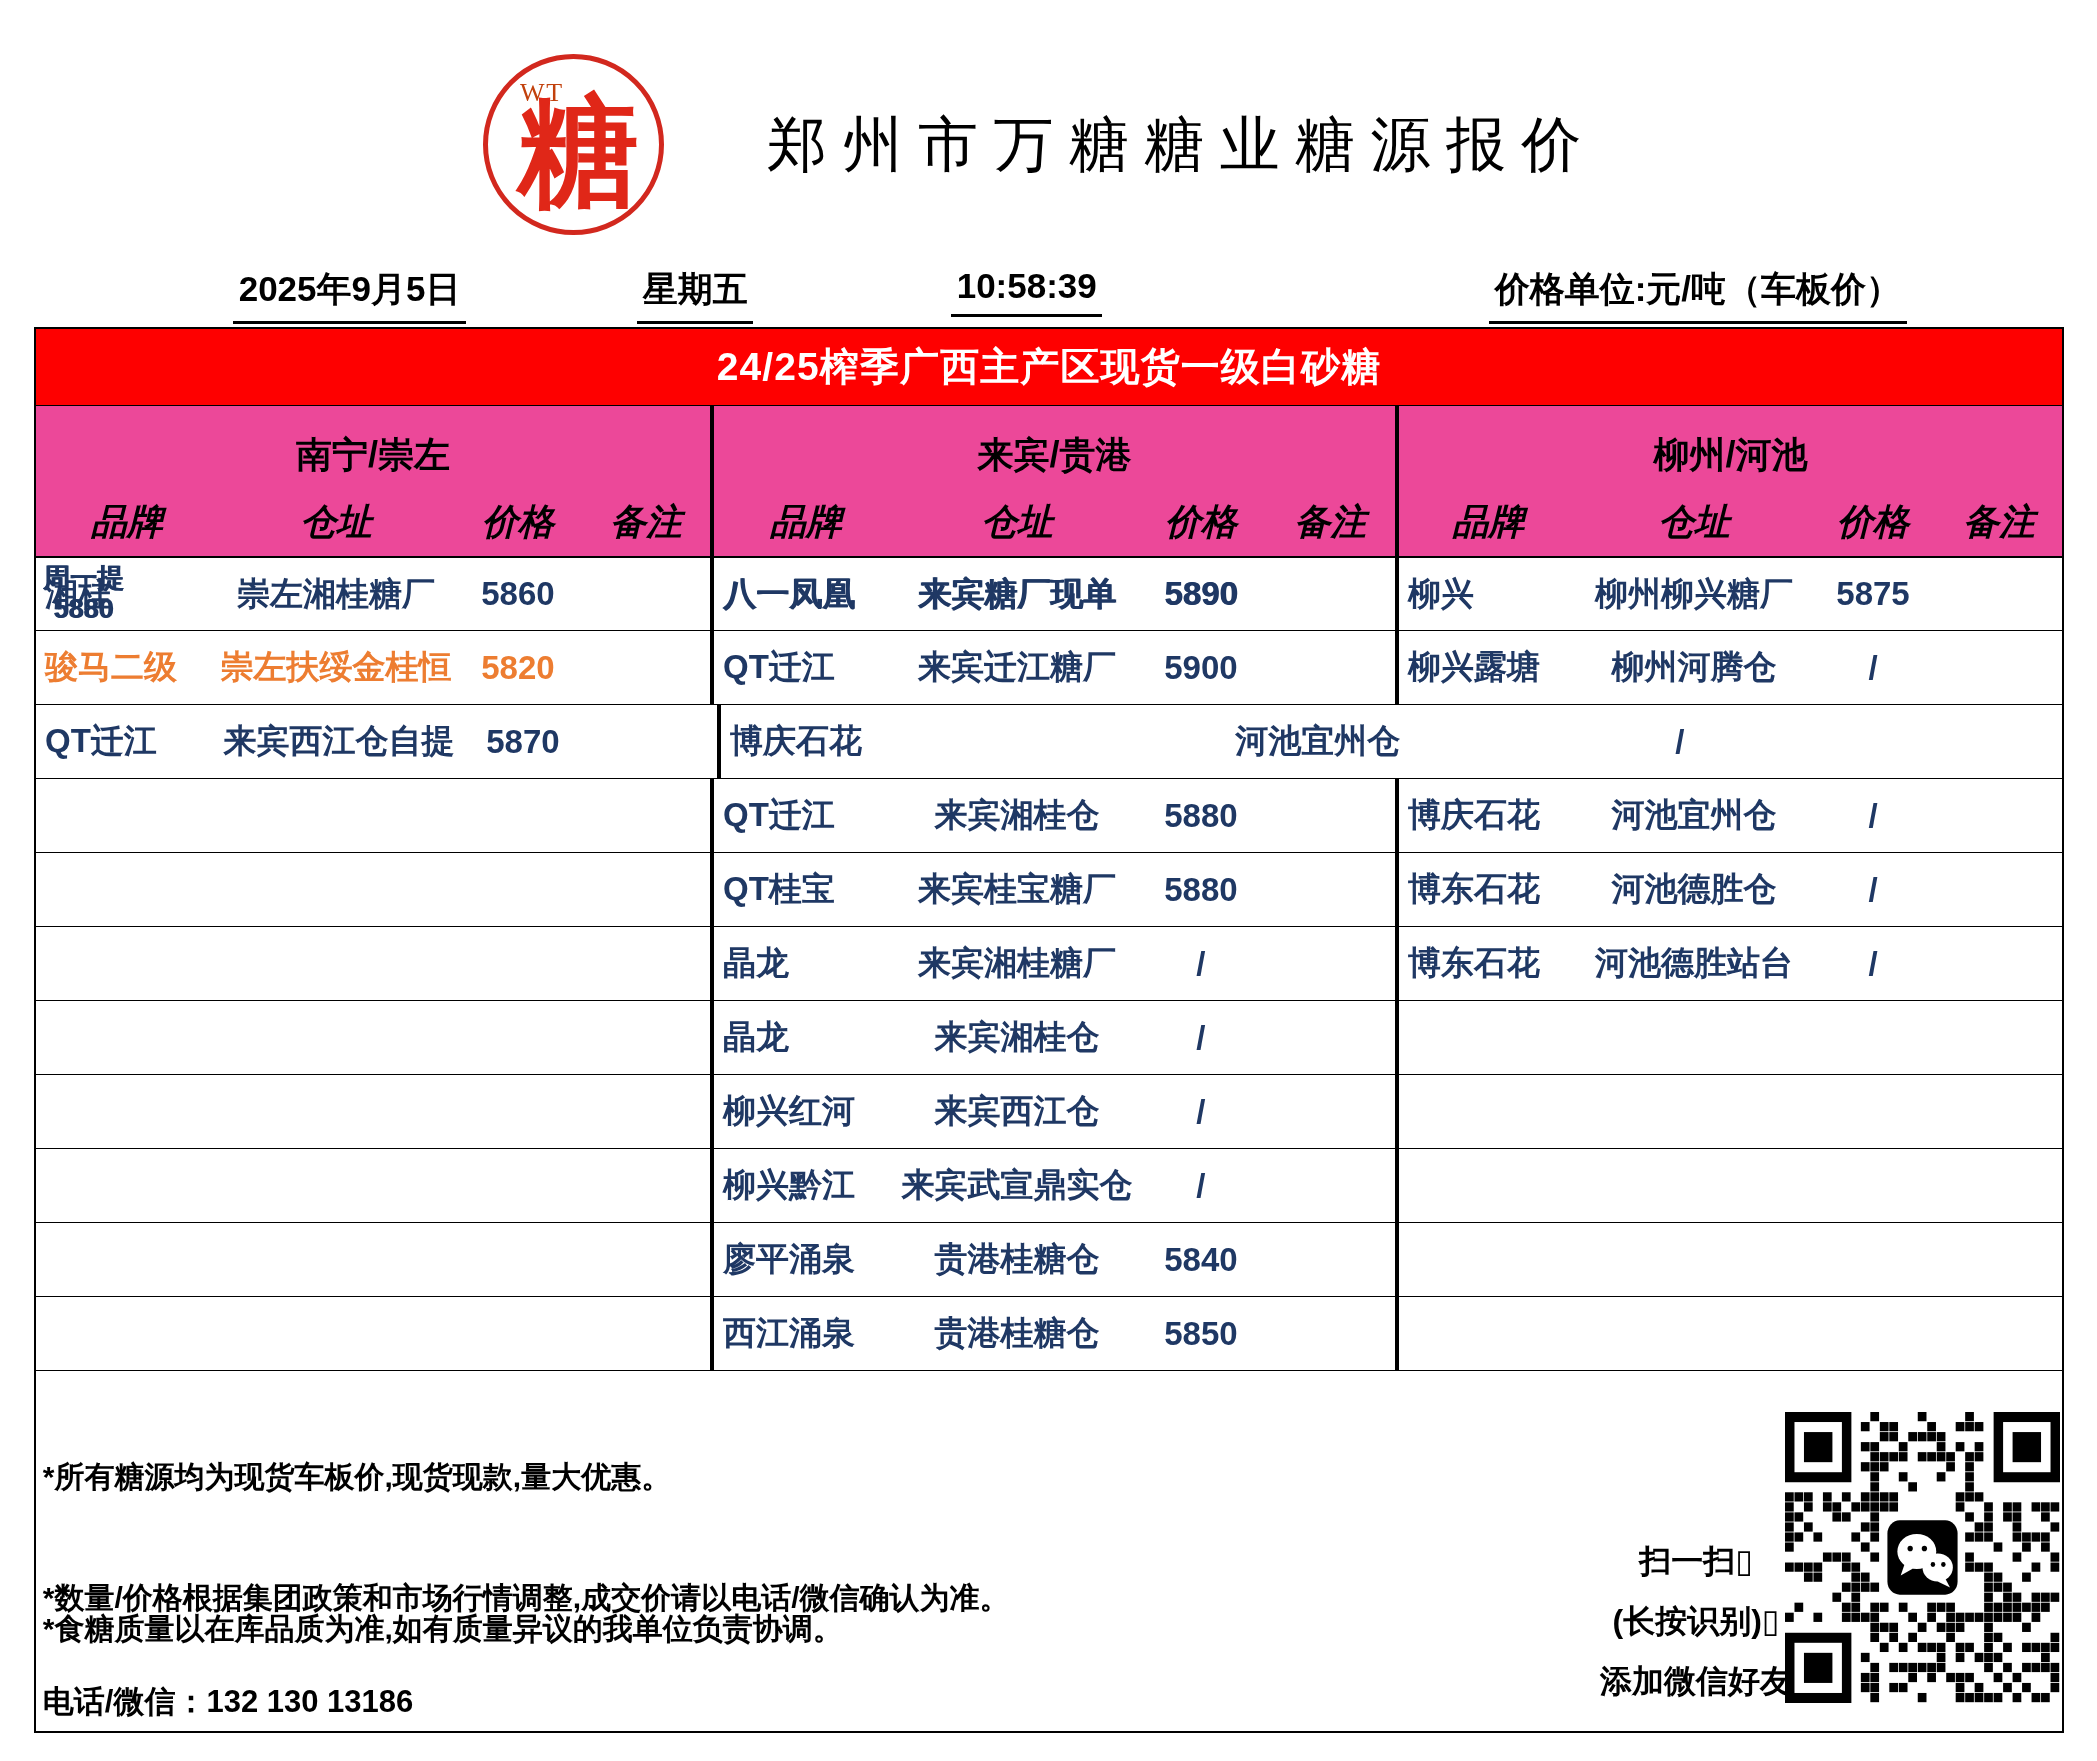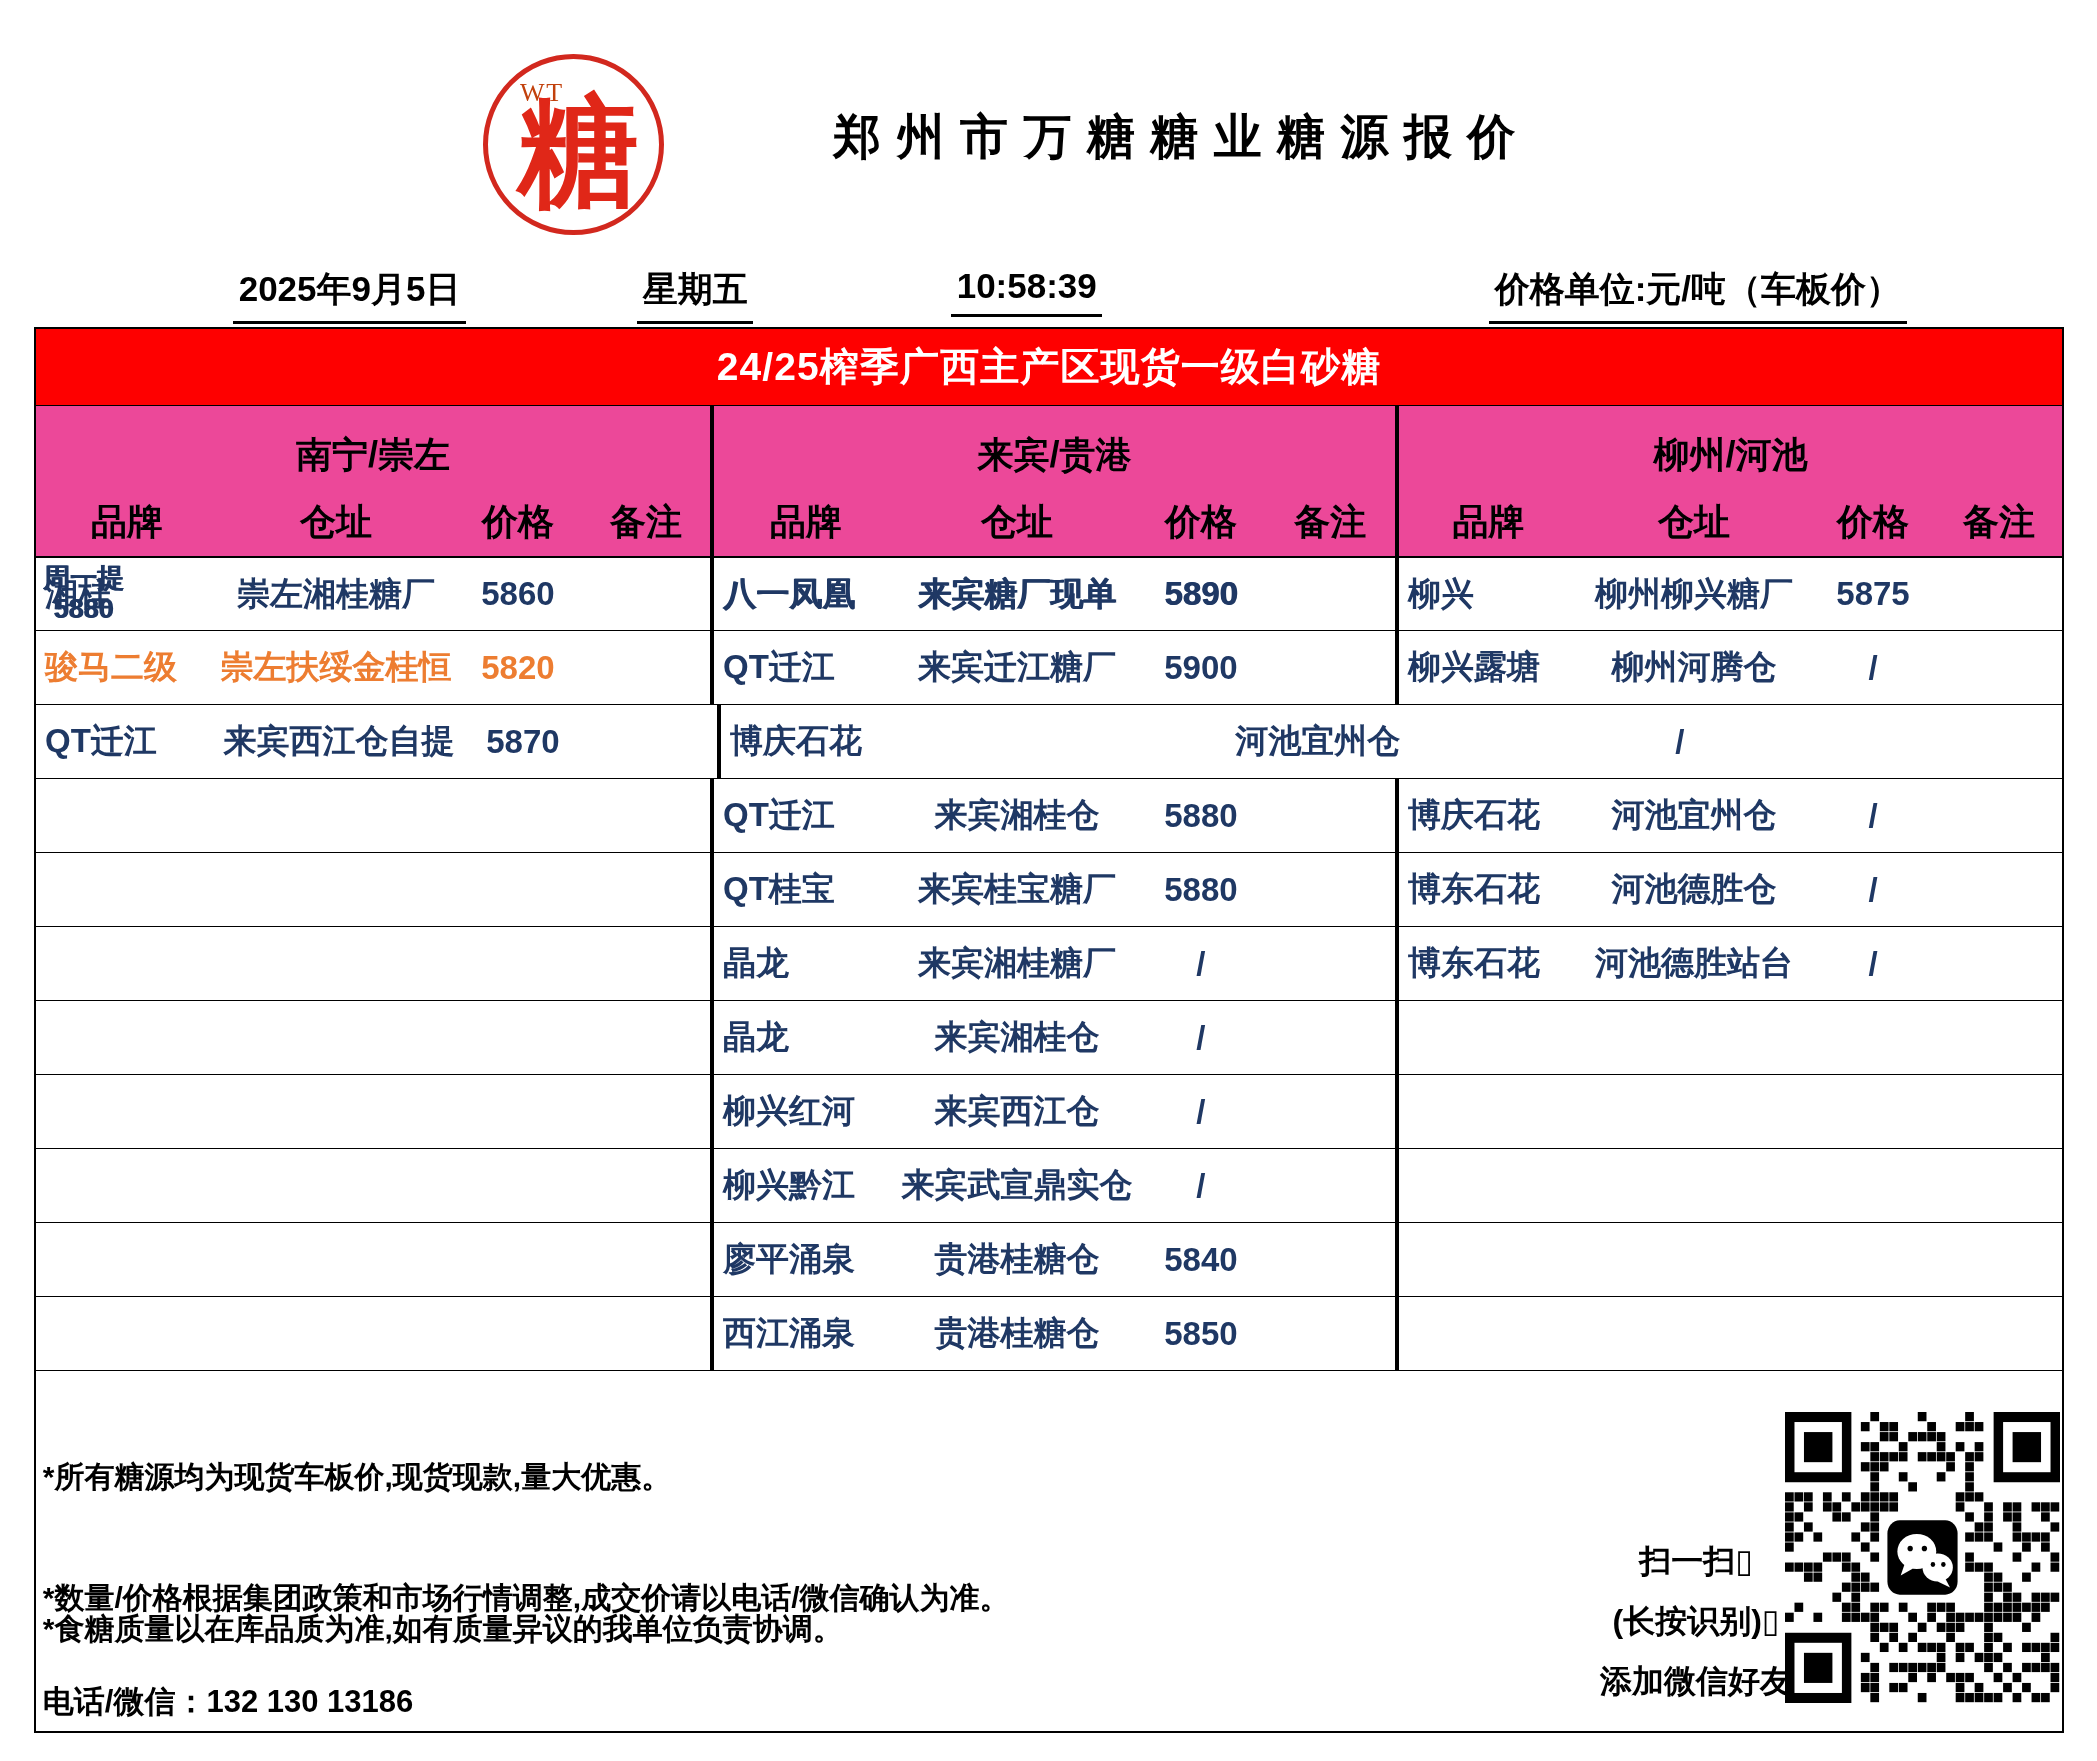--- a/index.html
+++ b/index.html
@@ -7,38 +7,38 @@
         font-family:"Liberation Sans","DejaVu Sans",sans-serif;color:#000;}
   
   .logo{position:absolute;left:483px;top:54px;width:171px;height:171px;
         border:5.1px solid #d2281e;border-radius:50%;}
   .logo-char{position:absolute;left:50%;top:54%;transform:translate(-46%,-50%);
         font-size:121px;font-weight:bold;color:#e02718;line-height:1;}
   .logo-wt{position:absolute;left:32px;top:19.3px;font-family:"Liberation Serif","DejaVu Serif",serif;
         font-size:26px;color:#c2410c;letter-spacing:1.7px;}
   
   .title{position:absolute;left:733px;top:105px;width:898px;text-align:center;
-        font-size:48px;font-weight:bold;letter-spacing:15.4px;white-space:nowrap;}
+        font-size:60px;font-weight:normal;letter-spacing:15.4px;white-space:nowrap;}
   .info{position:absolute;top:266px;font-size:35px;font-weight:bold;
         padding:0 5.7px 8px 5.7px;border-bottom:3.4px solid #000;white-space:nowrap;}
   .info-date{left:233px;} .info-weekday{left:637px;} .info-time{left:951px;} .info-unit{left:1489px;}
   
   .tbl{position:absolute;left:34px;top:327px;width:2030px;height:1406px;
        border:2.3px solid #000;box-sizing:border-box;}
   .banner{height:76px;background:#fe0000;border-bottom:1.7px solid #000;box-sizing:content-box;
        display:flex;align-items:center;justify-content:center;
        color:#fff;font-size:39px;font-weight:bold;letter-spacing:1.1px;}
   .hdr{display:flex;height:150px;background:#ec4899;}
   .group{width:674px;box-sizing:border-box;}
   .group.g1{width:678px;} .group.g2{width:685px;} .group.g3{flex:1;}
   .group:not(.g3){border-right:4px solid #000;}
   .region{height:66px;display:flex;align-items:flex-end;justify-content:center;
        font-size:36px;font-weight:bold;padding-top:8px;}
   .cols{height:84px;display:grid;grid-template-columns:27% 35% 19% 19%;align-items:center;}
-  .cols span{text-align:center;font-size:36px;font-weight:bold;}
+  .cols span{text-align:center;font-size:36px;font-weight:bold;font-style:italic;}
   .body .row{display:flex;height:74px;border-top:1.7px solid #000;box-sizing:border-box;}
   .body .row:first-child{border-top-width:2.8px;}
   .rgroup{display:grid;grid-template-columns:27% 35% 19% 19%;align-items:center;
        font-size:33px;font-weight:bold;color:#1f3864;}
   .cell{overflow:hidden;white-space:nowrap;}
   .cell.brand{text-align:left;padding-left:9px;}
   .cell.wh{text-align:center;}
   .cell.price{text-align:center;}
   .cell.note{text-align:center;font-size:27px;line-height:1.15;white-space:pre-line;}
   .row .orange{color:#ed7d31;}

